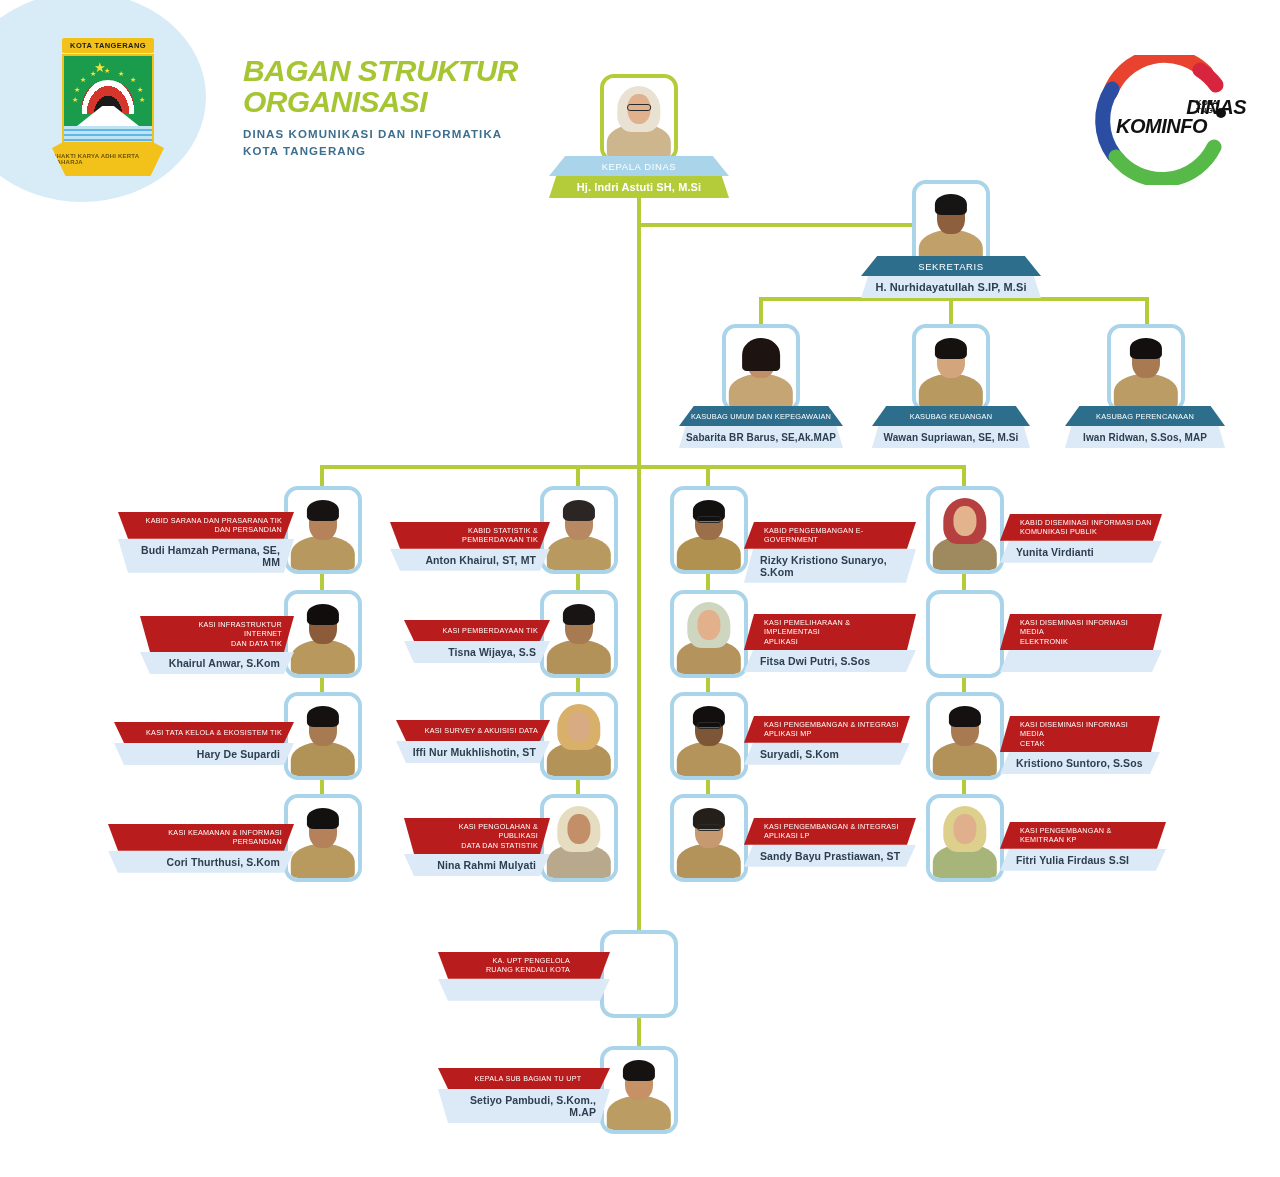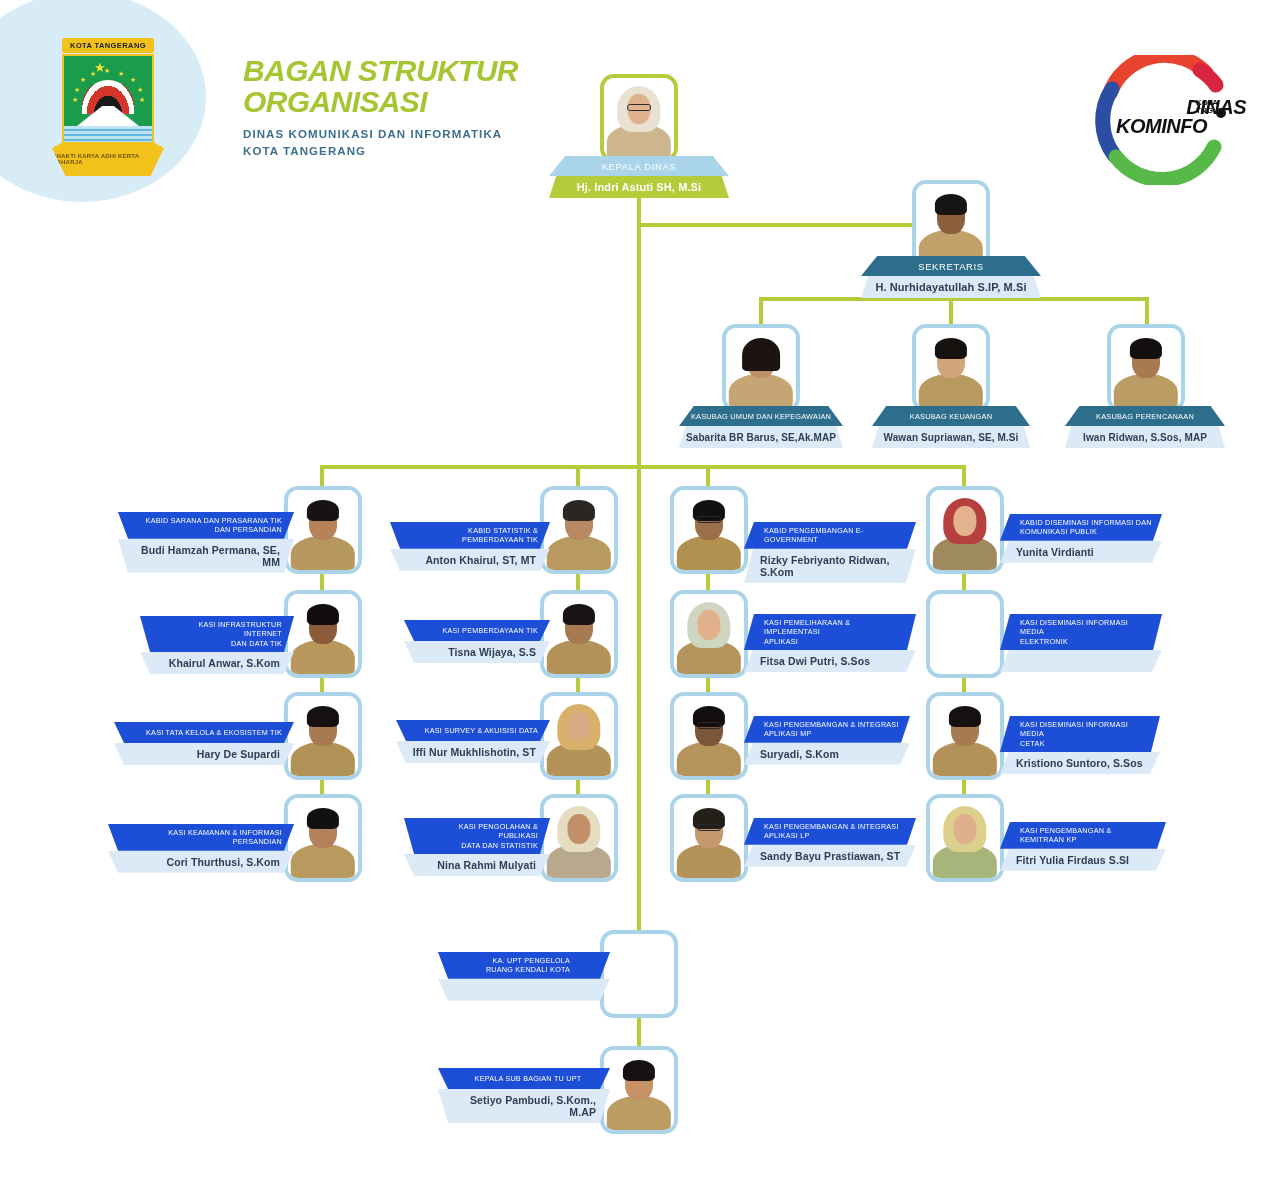--- a/index.html
+++ b/index.html
@@ -120,21 +120,21 @@
     width: 33%; height: 38%; border-radius: 46%; background: #e0b18d;
   }
   .ph .glasses {
     position: absolute; left: 50%; top: 33%; transform: translateX(-50%);
     width: 34%; height: 8%; border: 1.4px solid #2a2a2a; border-radius: 3px;
   }
 
   
   .rib { position: absolute; }
   .rib .top {
-    position: relative; background: #1d4ed8;
+    position: relative; background: #b91c1c;
     padding: 4px 9px 4px 20px; min-height: 21px;
     display: flex; align-items: center;
     clip-path: polygon(10px 0, 100% 0, calc(100% - 9px) 100%, 0 100%);
   }
   .rib .top span {
     color: #ffffff; font-size: 7.2px; font-weight: normal;
     letter-spacing: .25px; line-height: 1.3;
   }
   .rib .bot {
     position: relative; background: #dbeaf6;
@@ -501,21 +501,21 @@
         <div class="head" style="background:#9b6f49;"></div>
       <div class="hair" style="background:#131010;"></div>
       <div class="glasses"></div>
     </div>
   </div>
   <div class="rib" style="left:744px; top:522px; width:172px;">
     <div class="top">
       <span>KABID PENGEMBANGAN E-GOVERNMENT</span>
     </div>
     <div class="bot">
-      <span>Rizky Febriyanto Ridwan, S.Kom</span>
+      <span>Rizky Kristiono Sunaryo, S.Kom</span>
     </div>
   </div>
 
   <div class="pbox" style="left:670px; top:590px; width:78px; height:88px;">
     <div class="ph">
       <div class="bg"></div>
         <div class="torso" style="background:#b4935c;"></div>
       <div class="hijab" style="background:#cfd6c0;"></div>
       <div class="hijab-face" style="background:#e2b08a;"></div>
     </div>

